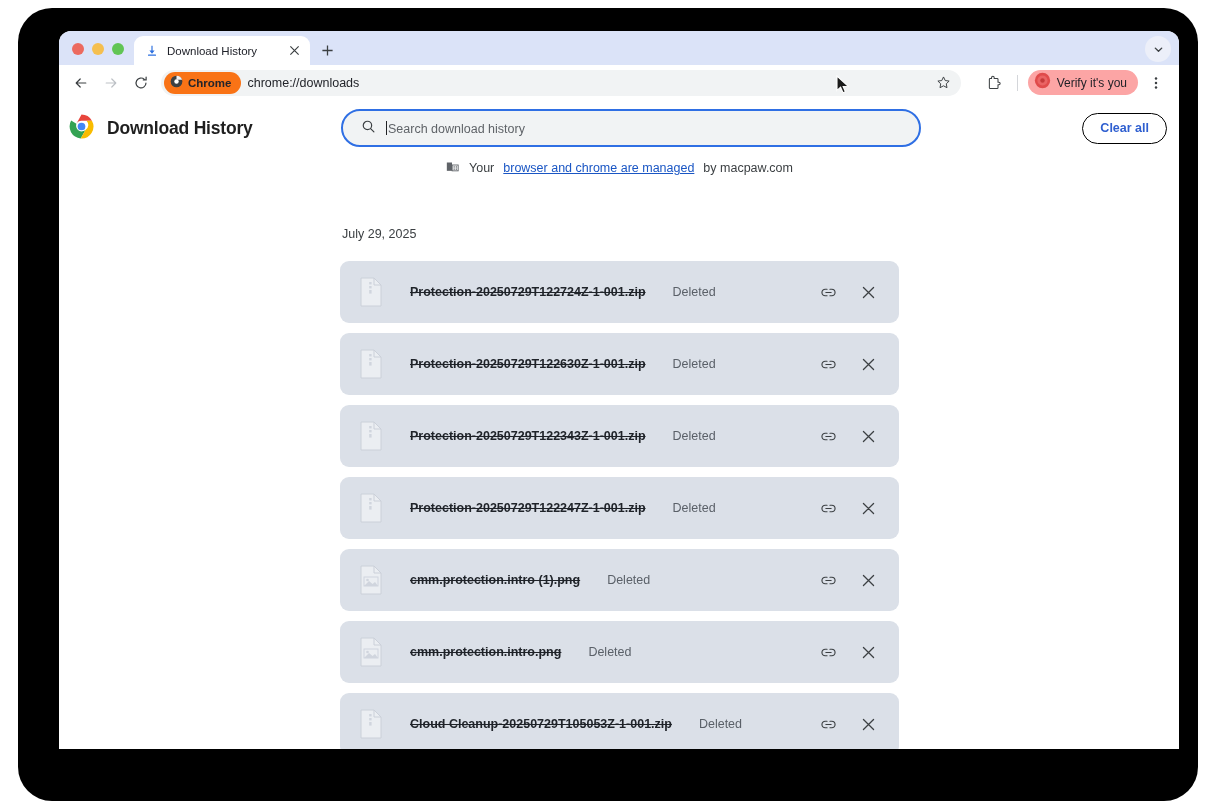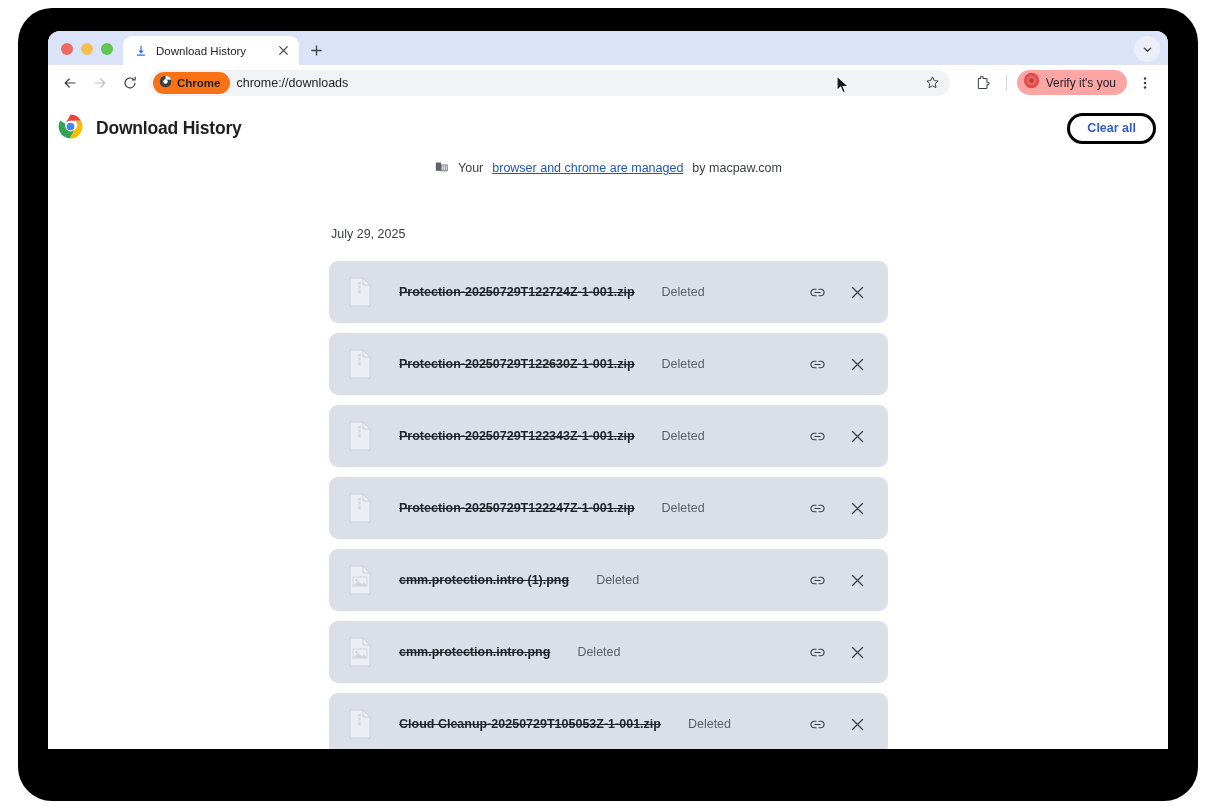--- a/index.html
+++ b/index.html
@@ -13,21 +13,21 @@
   
   #device-frame {
     position: absolute;
     left: 18px; top: 8px;
     width: 1180px; height: 793px;
     background: #000000;
     border-radius: 34px;
   }
   #browser-window {
     position: absolute;
-    left: 48px; top: 31px;
+    left: 59px; top: 31px;
     width: 1120px; height: 718px;
     background: #ffffff;
     border-top-left-radius: 12px;
     border-top-right-radius: 12px;
     overflow: hidden;
   }
 
   
   #tab-strip {
     position: relative;
@@ -157,21 +157,21 @@
   #search-caret {
     display: inline-block;
     width: 1px; height: 14px;
     background: #202124;
     vertical-align: -2px;
     margin-right: 1px;
   }
   #clear-all-btn {
     position: absolute; right: 12px;
     height: 31px; padding: 0 17px;
-    border: 3px solid #000000; border-radius: 16px;
+    border: 1px solid #000000; border-radius: 16px;
     background: #ffffff;
     display: flex; align-items: center;
     font-size: 12.5px; font-weight: bold; color: #2f5fd0;
   }
 
   
   #managed-notice {
     display: flex; align-items: center; justify-content: center;
     gap: 9px;
     font-size: 12.5px; color: #3c4043;
@@ -337,20 +337,29 @@
             <path d="M24 1 A23 23 0 0 1 44 12.8 L24 12.8 A11.2 11.2 0 0 0 14.2 18.6 Z" fill="#e8453c"></path>
             <path d="M4.1 12.7 A23 23 0 0 0 22.4 46.9 L32 30.2 A11.2 11.2 0 0 1 14.2 18.6 Z" fill="#34a353"></path>
             <path d="M44 12.8 A23 23 0 0 1 22.4 46.9 L32 30.2 A11.2 11.2 0 0 0 33.6 12.8 Z" fill="#f9bc00"></path>
             <circle cx="24" cy="24" r="9.6" fill="#ffffff"></circle>
             <circle cx="24" cy="24" r="7.4" fill="#4387f4"></circle>
           </svg>
         </span>
         <span class="brand-title">Download History</span>
       </div>
 
+      <div id="search-wrap">
+        <span>
+          <svg width="15" height="15" viewBox="0 0 20 20" stroke="#3c4043" stroke-width="1.6" fill="none" stroke-linecap="round">
+            <circle cx="8.6" cy="8.6" r="5.6"></circle>
+            <path d="M12.8 12.8 L17.2 17.2"></path>
+          </svg>
+        </span>
+        <span id="search-input-text"><span id="search-caret"></span><span>Search download history</span></span>
+      </div>
 
       <button id="clear-all-btn">Clear all</button>
     </div>
 
     <div id="managed-notice">
       <span>
         <svg width="15" height="15" viewBox="0 0 18 18" fill="none" stroke="#5f6368" stroke-width="1.1">
           <rect x="2.2" y="4.2" width="6.2" height="10" fill="#5f6368" stroke="none"></rect>
           <rect x="8.6" y="7.2" width="7.2" height="7" fill="none"></rect>
           <rect x="10.2" y="8.8" width="1.6" height="1.5" fill="#5f6368" stroke="none"></rect>

